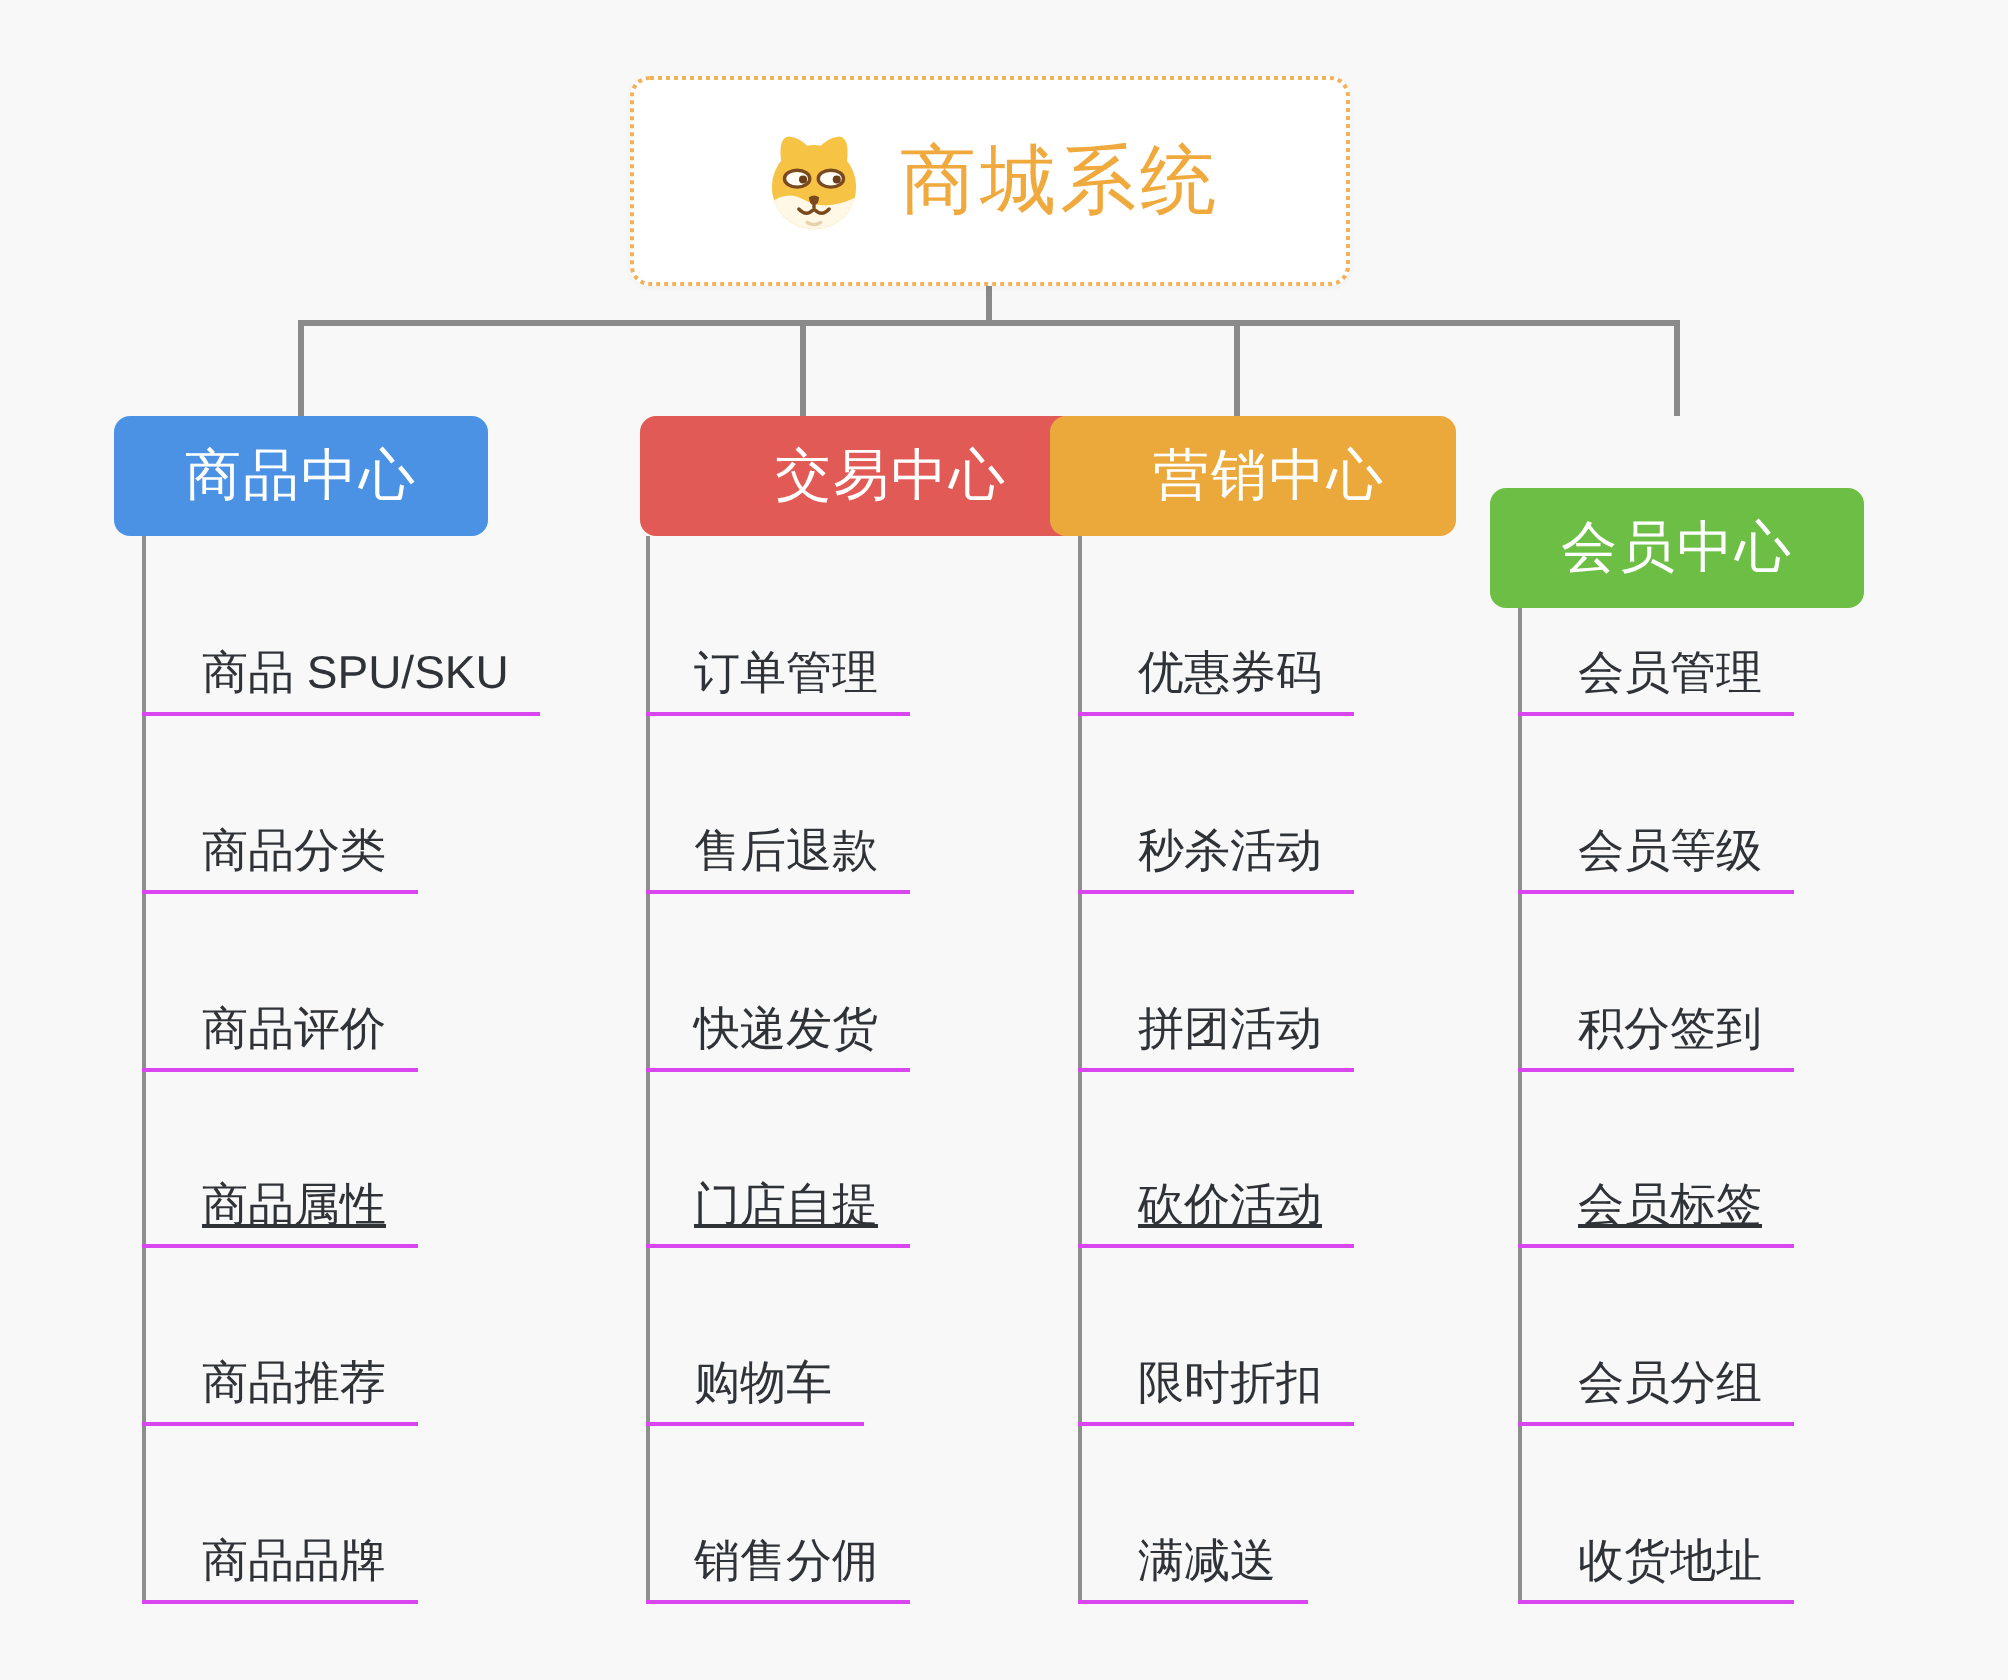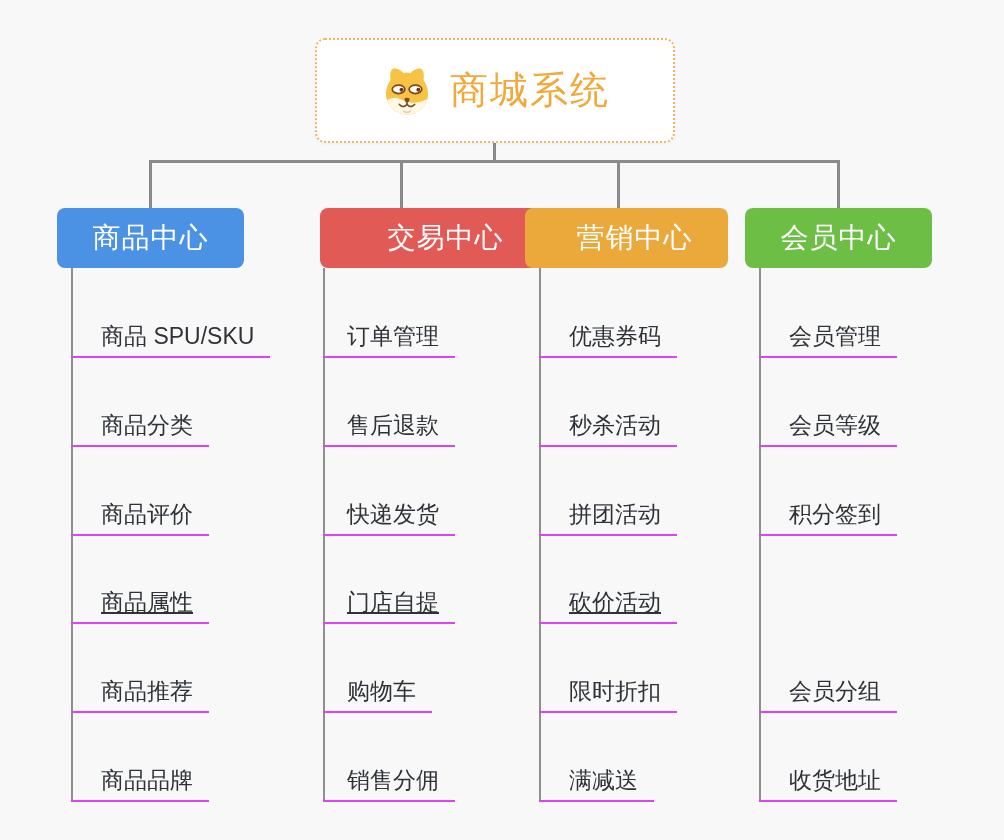--- a/index.html
+++ b/index.html
@@ -31,21 +31,21 @@
   }
   .root-title{font-size:38px;letter-spacing:2px;color:#f0a93c;}
   .root-icon{width:54px;height:54px;flex:0 0 auto;}
   
   .node{
     position:absolute;top:208px;width:187px;height:60px;
     border-radius:8px;color:#ffffff;font-size:28px;letter-spacing:1px;
     display:flex;align-items:center;justify-content:center;
   }
   .c1{left:57px;} .c2{left:320px;padding-left:32px;} .c3{left:525px;padding-left:16px;} .c4:left{left:745px;}
-  .c4{left:745px;}
+  .c4{left:745px;margin-top:36px;}
   
   .leaf{
     position:absolute;height:36px;line-height:36px;
     padding:0 16px 2px 30px;
     font-size:23px;color:#2f3338;white-space:nowrap;
     border-bottom:2px solid #d946ef;
     cursor:default;
   }
   .l1{left:71px;} .l2{left:323px;padding-left:24px;} .l3{left:539px;} .l4{left:759px;}
   .r1{top:318px;} .r2{top:407px;} .r3{top:496px;}
@@ -109,16 +109,17 @@
   <div class="leaf l3 r1">优惠券码</div>
   <div class="leaf l3 r2">秒杀活动</div>
   <div class="leaf l3 r3">拼团活动</div>
   <div class="leaf l3 r4">砍价活动</div>
   <div class="leaf l3 r5">限时折扣</div>
   <div class="leaf l3 r6">满减送</div>
 
   <div class="leaf l4 r1">会员管理</div>
   <div class="leaf l4 r2">会员等级</div>
   <div class="leaf l4 r3">积分签到</div>
+  <div class="leaf l4 r4">会员标签</div>
   <div class="leaf l4 r5">会员分组</div>
   <div class="leaf l4 r6">收货地址</div>
 
 </div>
 
 </body></html>

